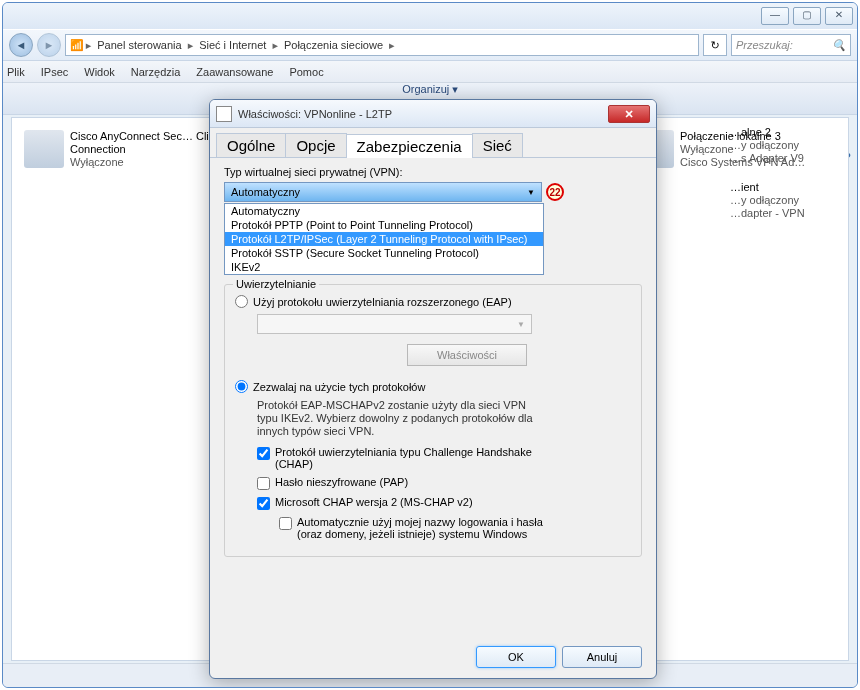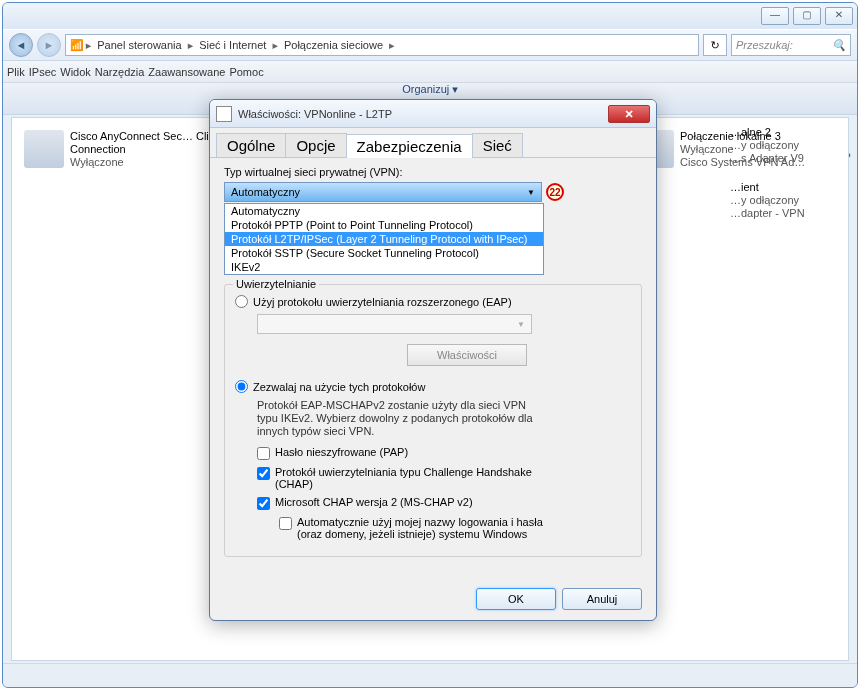--- a/index.html
+++ b/index.html
@@ -7,40 +7,40 @@
 .window { width: 856px; height: 686px; margin: 2px; border: 1px solid #5a8ac6; border-radius: 6px; background: #e8f0f7; position: relative; overflow: hidden; }
 .titlebar { height: 26px; background: linear-gradient(#eef4fb,#dce7f5); display: flex; justify-content: flex-end; align-items: center; padding: 0 4px; }
 .winbtn { width: 28px; height: 18px; border: 1px solid #8aa6c1; border-radius: 2px; margin-left: 4px; background: linear-gradient(#f6fbff,#dfeaf6); text-align: center; line-height: 14px; color: #4a5a6a; font-size: 10px; }
 .navbar { height: 32px; background: linear-gradient(#f3f7fc,#e3ecf7); border-top: 1px solid #fff; border-bottom: 1px solid #c9d6e6; display: flex; align-items: center; padding: 0 6px; gap: 4px; }
 .navarrow { width: 24px; height: 24px; border-radius: 50%; background: radial-gradient(#cfe3f7,#9dbee0); border: 1px solid #8aa6c1; display: flex; align-items: center; justify-content: center; color: #3a5a7a; font-weight: bold; }
 .addrbar { flex: 1; height: 22px; border: 1px solid #9db5ce; background: #fff; display: flex; align-items: center; padding: 0 4px; gap: 2px; }
 .crumb { padding: 0 4px; color: #333; text-align: center; }
 .chev { color: #666; }
 .refreshbox { width: 24px; height: 22px; border: 1px solid #9db5ce; background: #fff; display: flex; align-items: center; justify-content: center; }
 .searchbox { width: 120px; height: 22px; border: 1px solid #9db5ce; background: #fff; display: flex; align-items: center; padding: 0 4px; color: #888; font-style: italic; justify-content: space-between; }
-.menubar { height: 22px; background: linear-gradient(#f3f6fa,#e6ecf4); border-bottom: 1px solid #d0d9e4; display: flex; align-items: center; padding: 0 4px; gap: 4px; }
+.menubar { height: 22px; background: linear-gradient(#f3f6fa,#e6ecf4); border-bottom: 1px solid #d0d9e4; display: flex; align-items: center; padding: 0 4px; gap: 16px; }
 .menu { color: #333; }
 .toolbar { height: 32px; background: linear-gradient(#edf2f9,#dae4f1); border-bottom: 1px solid #c9d6e6; display: flex; align-items: center; padding: 0 6px; gap: 20px; flex-direction: column; }
 .toolitem { color: #2a4a7a; }
 .toolbar-right { margin-left: auto; display: flex; gap: 10px; align-items: center; }
 .viewicon { width: 18px; height: 18px; border: 1px solid #8aa6c1; background: #fff; }
 .content { position: absolute; top: 114px; bottom: 26px; left: 8px; right: 8px; background: #fff; border: 1px solid #c9d6e6; }
 .connections { padding: 8px; display: flex; flex-wrap: wrap; gap: 0; }
 .conn { width: 210px; display: flex; gap: 6px; padding: 4px; margin-bottom: 12px; }
 .conn.selected { background: #cfe3f7; border: 1px solid #7fb0e0; border-radius: 2px; }
 .conn-icon { width: 40px; height: 38px; background: linear-gradient(#e0e6ee,#c0cede); border-radius: 3px; position: relative; flex-shrink: 0; }
 .conn-text { line-height: 13px; }
 .conn-name { color: #000; }
 .conn-status { color: #555; }
 .conn-dev { color: #555; }
 .rightcol { position: absolute; right: 8px; top: 8px; width: 110px; }
 .statusbar { position: absolute; bottom: 0; left: 0; right: 0; height: 24px; background: #e8eef6; border-top: 1px solid #d0d9e4; }
 
 
-.dialog { position: absolute; left: 206px; top: 96px; width: 448px; height: 522px; border: 1px solid #5a78a0; border-radius: 6px; background: #f0f0f0; box-shadow: 0 4px 20px rgba(0,0,0,.3); overflow: hidden; }
+.dialog { position: absolute; left: 206px; top: 96px; width: 448px; height: 580px; border: 1px solid #5a78a0; border-radius: 6px; background: #f0f0f0; box-shadow: 0 4px 20px rgba(0,0,0,.3); overflow: hidden; }
 .dlg-title { height: 28px; background: linear-gradient(#f6f9fd,#dce7f5); display: flex; align-items: center; padding: 0 6px; gap: 6px; border-bottom: 1px solid #bcc9da; }
 .dlg-icon { width: 16px; height: 16px; background: #fff; border: 1px solid #888; }
 .dlg-title-text { color: #333; }
 .dlg-close { margin-left: auto; width: 42px; height: 18px; background: linear-gradient(#e57373,#c62828); border: 1px solid #a33; border-radius: 2px; color: #fff; text-align: center; line-height: 16px; font-weight: bold; }
 .tabrow { height: 24px; display: flex; align-items: flex-end; padding: 0 6px; background: #f0f0f0; border-bottom: 1px solid #bcc9da; gap: 0; margin-top: 6px; }
 .tab { padding: 3px 10px; border: 1px solid #bcc9da; border-bottom: none; background: #e8e8e8; margin-right: -1px; font-size: 15px; }
 .tab.active { background: #fff; position: relative; top: 1px; }
 .tabpane { padding: 8px 14px; }
 .label { margin-bottom: 4px; }
 .combo { width: 318px; height: 20px; border: 1px solid #7497c1; background: linear-gradient(#bfe1ff,#6fb6f0); display: flex; align-items: center; padding: 0 6px; justify-content: space-between; color: #000; position: relative; }
@@ -201,26 +201,26 @@
             </div>
           <div class="propbtn">Właściwości</div>
         </div>
         <div class="radio" style="margin-top:14px">
           <input type="radio" name="auth" checked="" style="">
           <span>Zezwalaj na użycie tych protokołów</span>
         </div>
         <div class="indent">
           <div class="desc" style="width:290px">Protokół EAP-MSCHAPv2 zostanie użyty dla sieci VPN typu IKEv2. Wybierz dowolny z podanych protokołów dla innych typów sieci VPN.</div>
           <div class="check">
+            <input type="checkbox" checked="" style="">
+            <span style="width:260px">Protokół uwierzytelniania typu Challenge Handshake (CHAP)</span>
+          </div>
+          <div class="check">
             <input type="checkbox" style="">
             <span>Hasło nieszyfrowane (PAP)</span>
-          </div>
-          <div class="check">
-            <input type="checkbox" checked="" style="">
-            <span style="width:260px">Protokół uwierzytelniania typu Challenge Handshake (CHAP)</span>
           </div>
           <div class="check">
             <input type="checkbox" checked="" style="">
             <span>Microsoft CHAP wersja 2 (MS-CHAP v2)</span>
           </div>
           <div class="check indent">
             <input type="checkbox" style="">
             <span style="width:260px">Automatycznie użyj mojej nazwy logowania i hasła (oraz domeny, jeżeli istnieje) systemu Windows</span>
           </div>
         </div>

